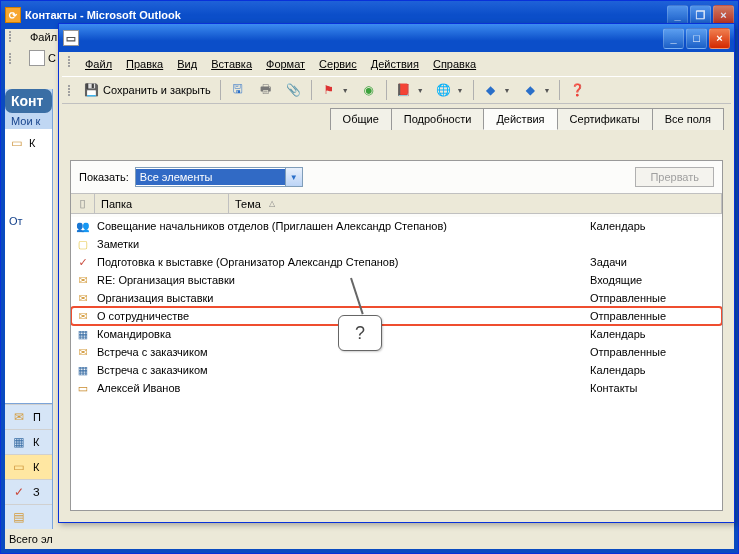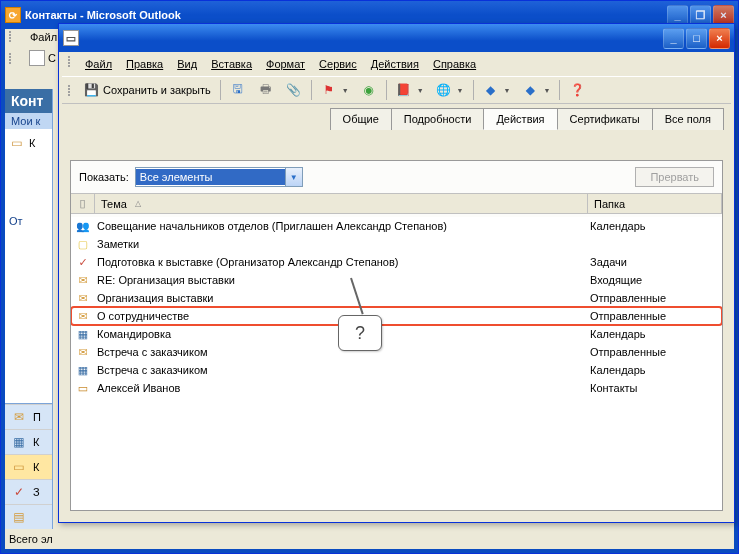--- a/index.html
+++ b/index.html
@@ -36,21 +36,21 @@
     background:#ece9d8;
   }
   .bg-menubar { padding:2px 4px; display:flex; gap:12px; background:#ece9d8; }
   .bg-toolbar { padding:2px 4px; display:flex; gap:6px; align-items:center;}
   .bg-side {
     position:absolute; left:0; top:60px; width:48px; bottom:0;
     background:#c0d7f3;
     border-right:1px solid #7ba4d9;
     display:flex; flex-direction:column;
   }
-  .bg-side-header { background:#3a6ea5; color:#fff; padding:4px 6px; font-weight:bold; font-size:14px;}
+  .bg-side-header { background:#3a6ea5; color:#fff; padding:4px 6px; font-weight:bold; font-size:14px;border-radius:7px;}
   .bg-side-sub { background:#c0d7f3; padding:2px 6px; color:#15428b;}
   .bg-side-items { background:#fff; flex:1; padding:4px;}
   .bg-side-item { display:flex; align-items:center; gap:4px; padding:2px 0; color:#000;}
   .bg-side-buttons { background:#d6e5f7; border-top:1px solid #7ba4d9;}
   .bg-side-btn { display:flex; align-items:center; gap:6px; padding:4px 6px; border-top:1px solid #d0d0d0;}
   .bg-side-btn.sel { background:#ffe7a2;}
   .bg-status {
     position:absolute; left:4px; right:4px; bottom:4px; height:20px;
     background:#ece9d8; display:flex; align-items:center; padding:0 4px;margin-top:16px;
   }
@@ -315,26 +315,26 @@
           <div class="combo-btn">
               <span style="font-size:8px;color:#2a6fc9;">▼</span>
             </div>
         </div>
         <div class="btn-disabled">Прервать</div>
       </div>
       <div class="list-head">
         <div class="lh-cell lh-icon">
             <span style="color:#888;">▯</span>
           </div>
+        <div class="lh-cell lh-folder">
+          <span>Папка</span>
+        </div>
         <div class="lh-cell lh-subject">
           <span>Тема</span>
           <span class="sort-arrow">△</span>
-        </div>
-        <div class="lh-cell lh-folder">
-          <span>Папка</span>
         </div>
       </div>
       <div class="list-body" id="list-body">
           <div class="row">
             <div class="cell-icon">
               <span class="ic" style="color: rgb(107, 127, 61);">👥</span>
             </div>
             <div class="cell-subj">Совещание начальников отделов (Приглашен Александр Степанов)</div>
             <div class="cell-folder">Календарь</div>
           </div>

